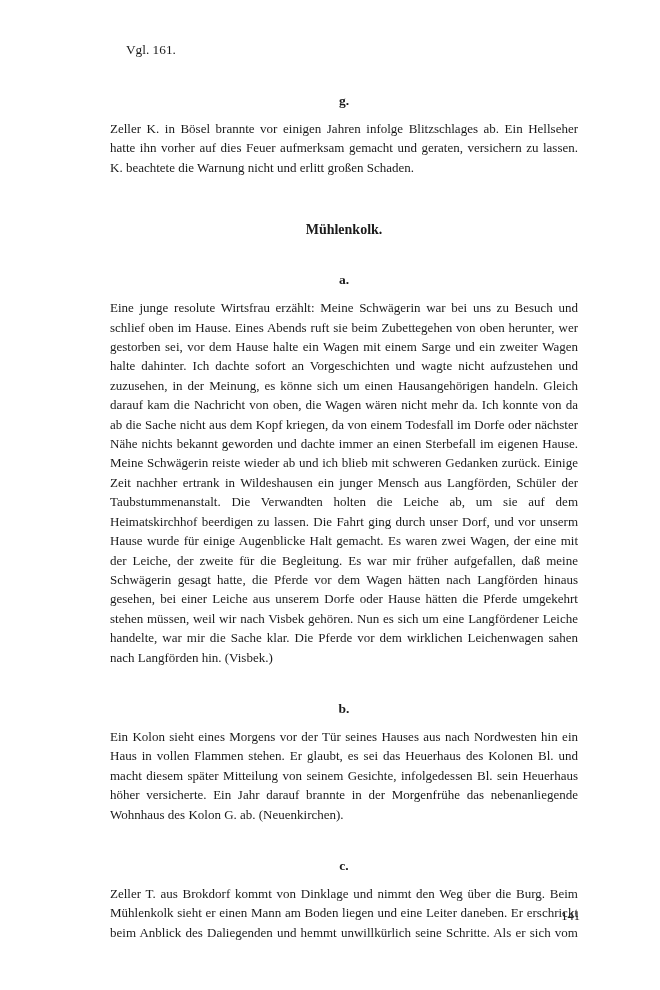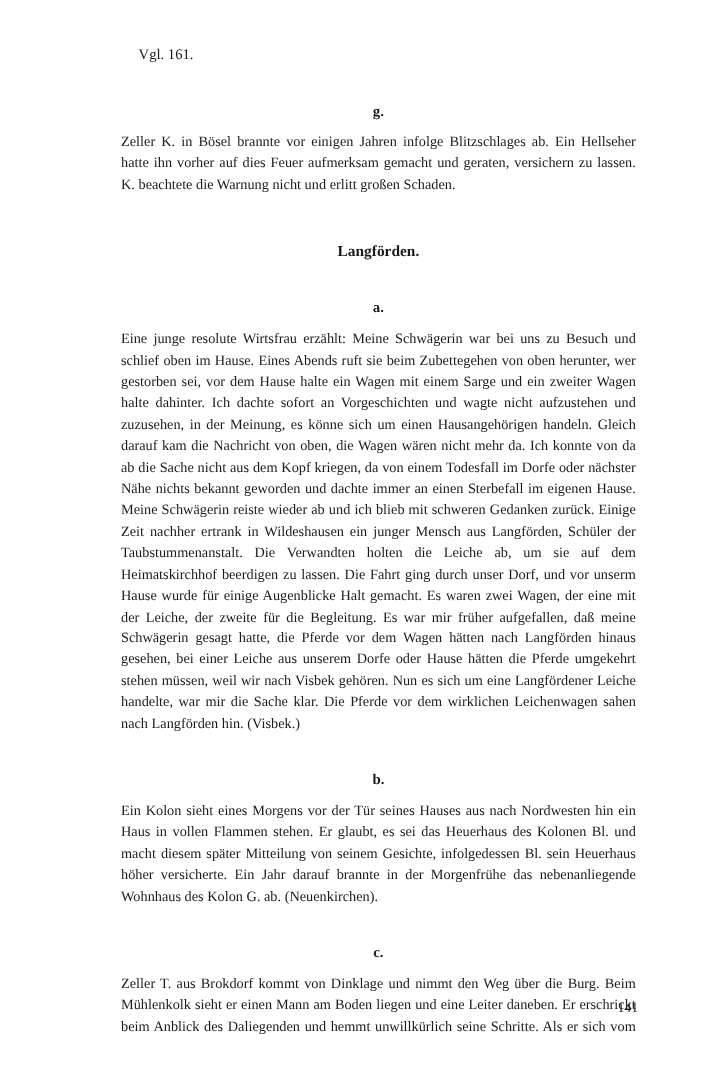--- a/index.html
+++ b/index.html
@@ -57,21 +57,21 @@
 <div class="page">
 
   <div class="header-note">Vgl. 161.</div>
 
   <div>
     <div class="section-heading">g.</div>
     <p class="paragraph">Zeller K. in Bösel brannte vor einigen Jahren infolge Blitzschlages ab. Ein Hellseher hatte ihn vorher auf dies Feuer aufmerksam gemacht und geraten, versichern zu lassen. K. beachtete die Warnung nicht und erlitt großen Schaden.</p>
   </div>
 
   <div>
-    <div class="section-heading main">Langförden.</div>
+    <div class="section-heading main">Mühlenkolk.</div>
   </div>
 
   <div>
     <div class="section-heading">a.</div>
     <p class="paragraph">Eine junge resolute Wirtsfrau erzählt: Meine Schwägerin war bei uns zu Besuch und schlief oben im Hause. Eines Abends ruft sie beim Zubettegehen von oben herunter, wer gestorben sei, vor dem Hause halte ein Wagen mit einem Sarge und ein zweiter Wagen halte dahinter. Ich dachte sofort an Vorgeschichten und wagte nicht aufzustehen und zuzusehen, in der Meinung, es könne sich um einen Hausangehörigen handeln. Gleich darauf kam die Nachricht von oben, die Wagen wären nicht mehr da. Ich konnte von da ab die Sache nicht aus dem Kopf kriegen, da von einem Todesfall im Dorfe oder nächster Nähe nichts bekannt geworden und dachte immer an einen Sterbefall im eigenen Hause. Meine Schwägerin reiste wieder ab und ich blieb mit schweren Gedanken zurück. Einige Zeit nachher ertrank in Wildeshausen ein junger Mensch aus Langförden, Schüler der Taubstummenanstalt. Die Verwandten holten die Leiche ab, um sie auf dem Heimatskirchhof beerdigen zu lassen. Die Fahrt ging durch unser Dorf, und vor unserm Hause wurde für einige Augenblicke Halt gemacht. Es waren zwei Wagen, der eine mit der Leiche, der zweite für die Begleitung. Es war mir früher aufgefallen, daß meine Schwägerin gesagt hatte, die Pferde vor dem Wagen hätten nach Langförden hinaus gesehen, bei einer Leiche aus unserem Dorfe oder Hause hätten die Pferde umgekehrt stehen müssen, weil wir nach Visbek gehören. Nun es sich um eine Langfördener Leiche handelte, war mir die Sache klar. Die Pferde vor dem wirklichen Leichenwagen sahen nach Langförden hin. (Visbek.)</p>
   </div>
 
   <div>
     <div class="section-heading">b.</div>
     <p class="paragraph">Ein Kolon sieht eines Morgens vor der Tür seines Hauses aus nach Nordwesten hin ein Haus in vollen Flammen stehen. Er glaubt, es sei das Heuerhaus des Kolonen Bl. und macht diesem später Mitteilung von seinem Gesichte, infolgedessen Bl. sein Heuerhaus höher versicherte. Ein Jahr darauf brannte in der Morgenfrühe das nebenanliegende Wohnhaus des Kolon G. ab. (Neuenkirchen).</p>

